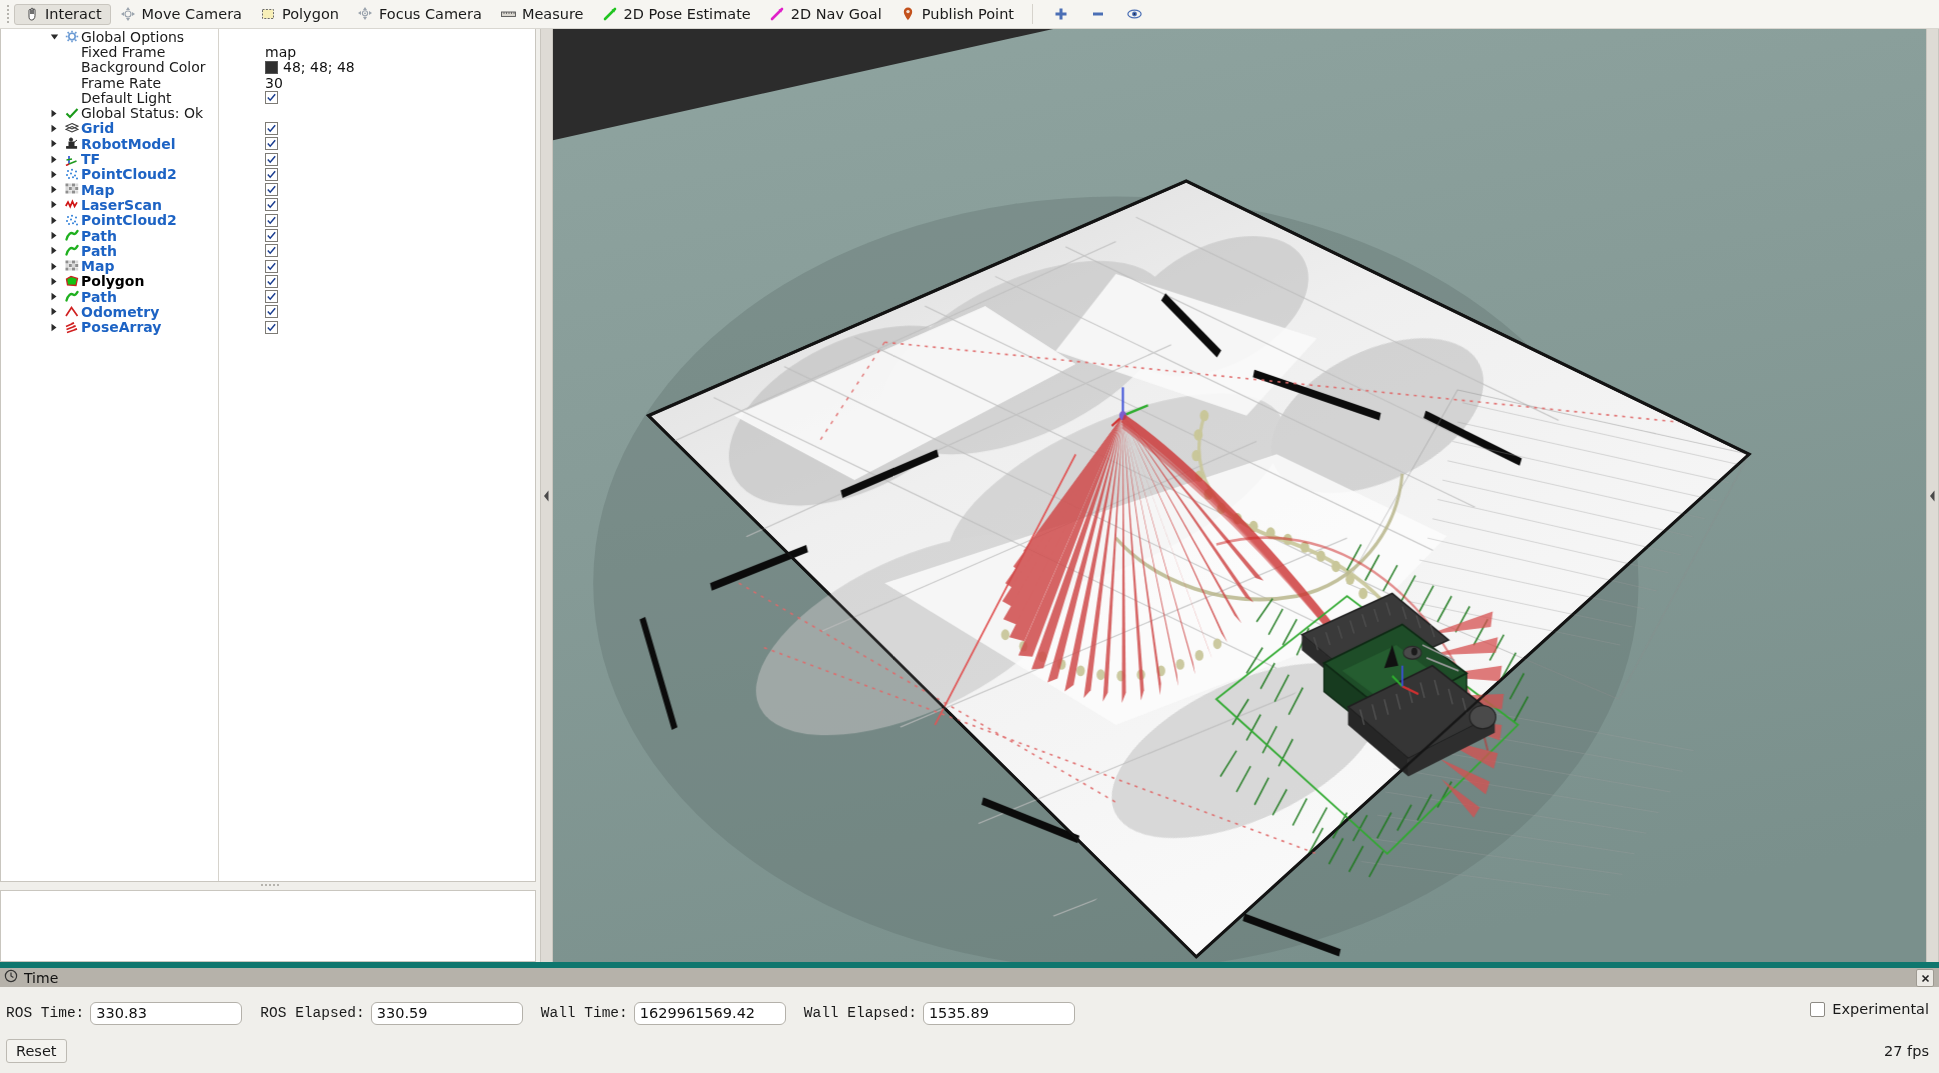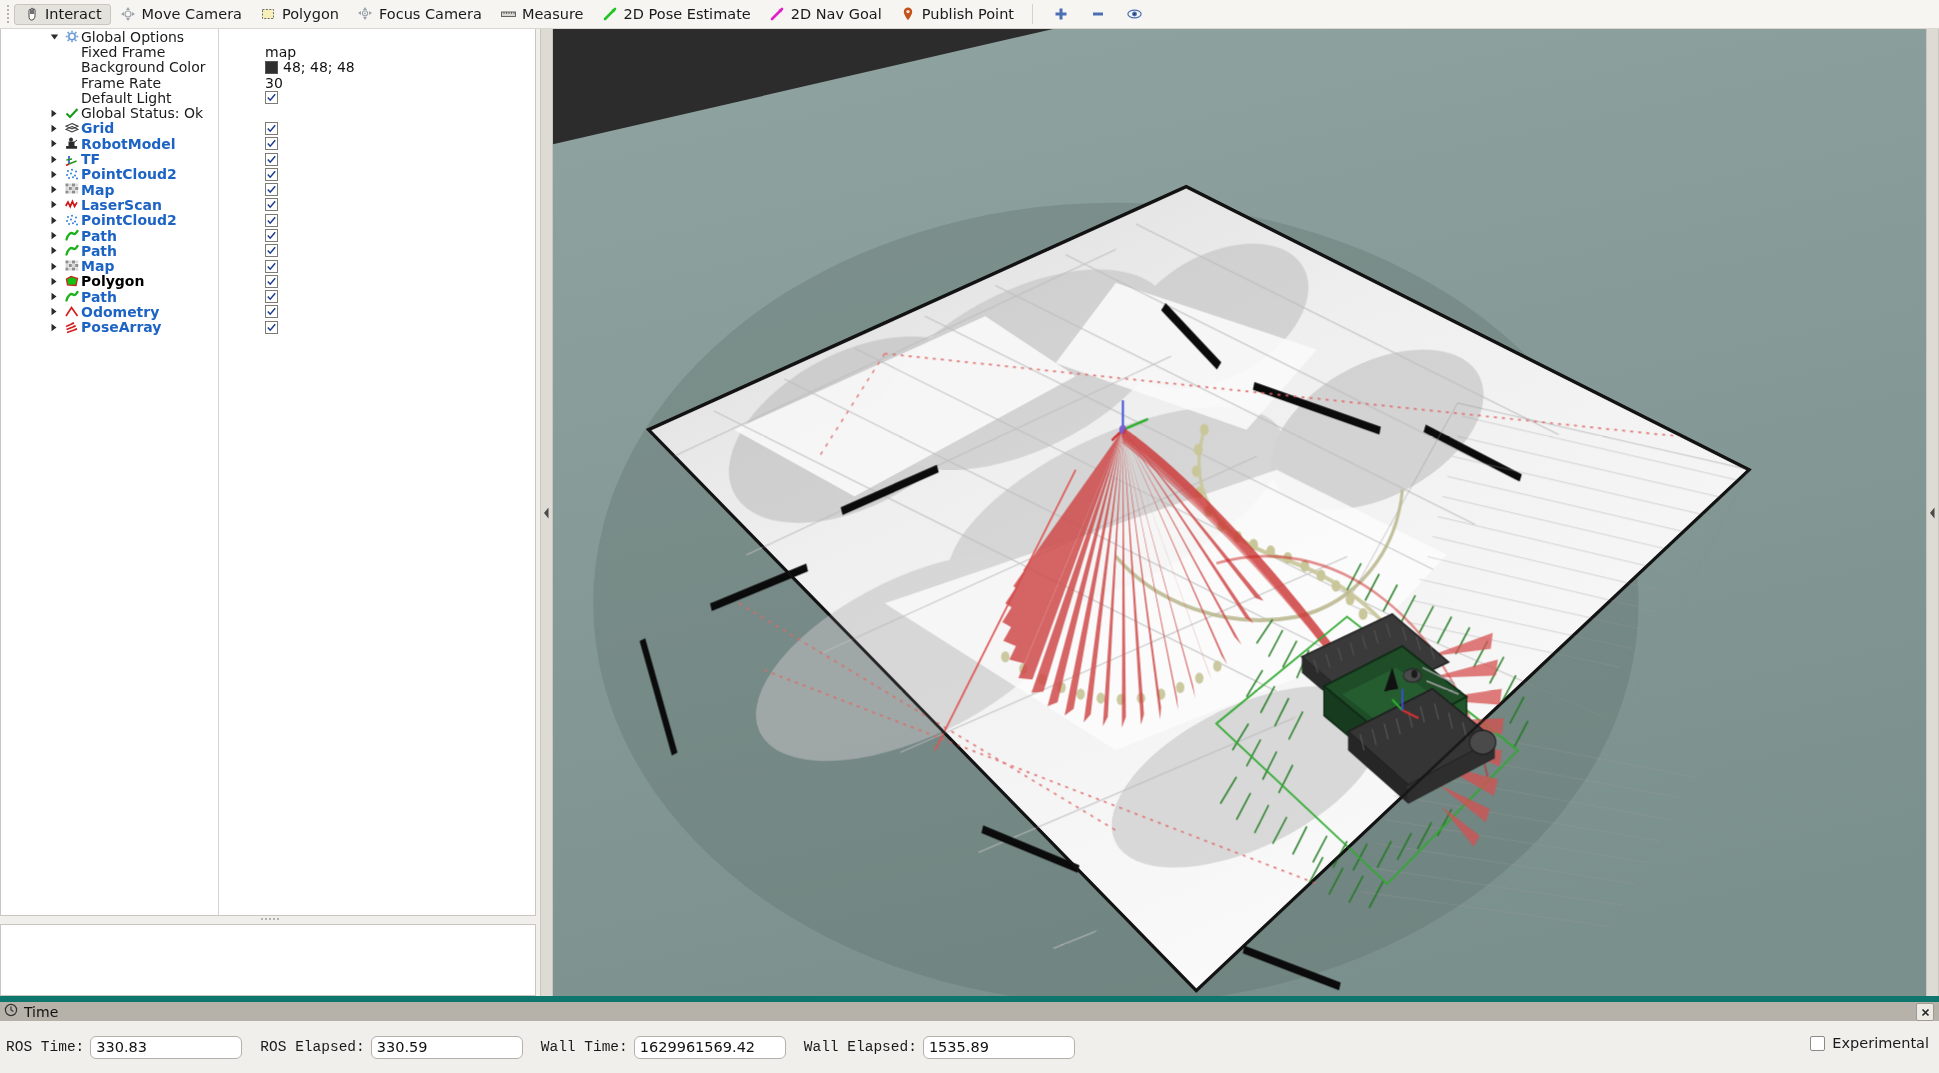--- a/index.html
+++ b/index.html
@@ -1046,14 +1046,18 @@
     <div class="tfield">
       <label>Wall Elapsed:</label>
       <div class="inp">1535.89</div>
     </div>
     <div class="exp">
       <div class="cb"></div>
       <span>Experimental</span>
     </div>
   </div>
 
+  <div class="botrow">
+    <div class="resetbtn">Reset</div>
+    <div class="fps">27 fps</div>
+  </div>
 
 </div>
 
 </body></html>

